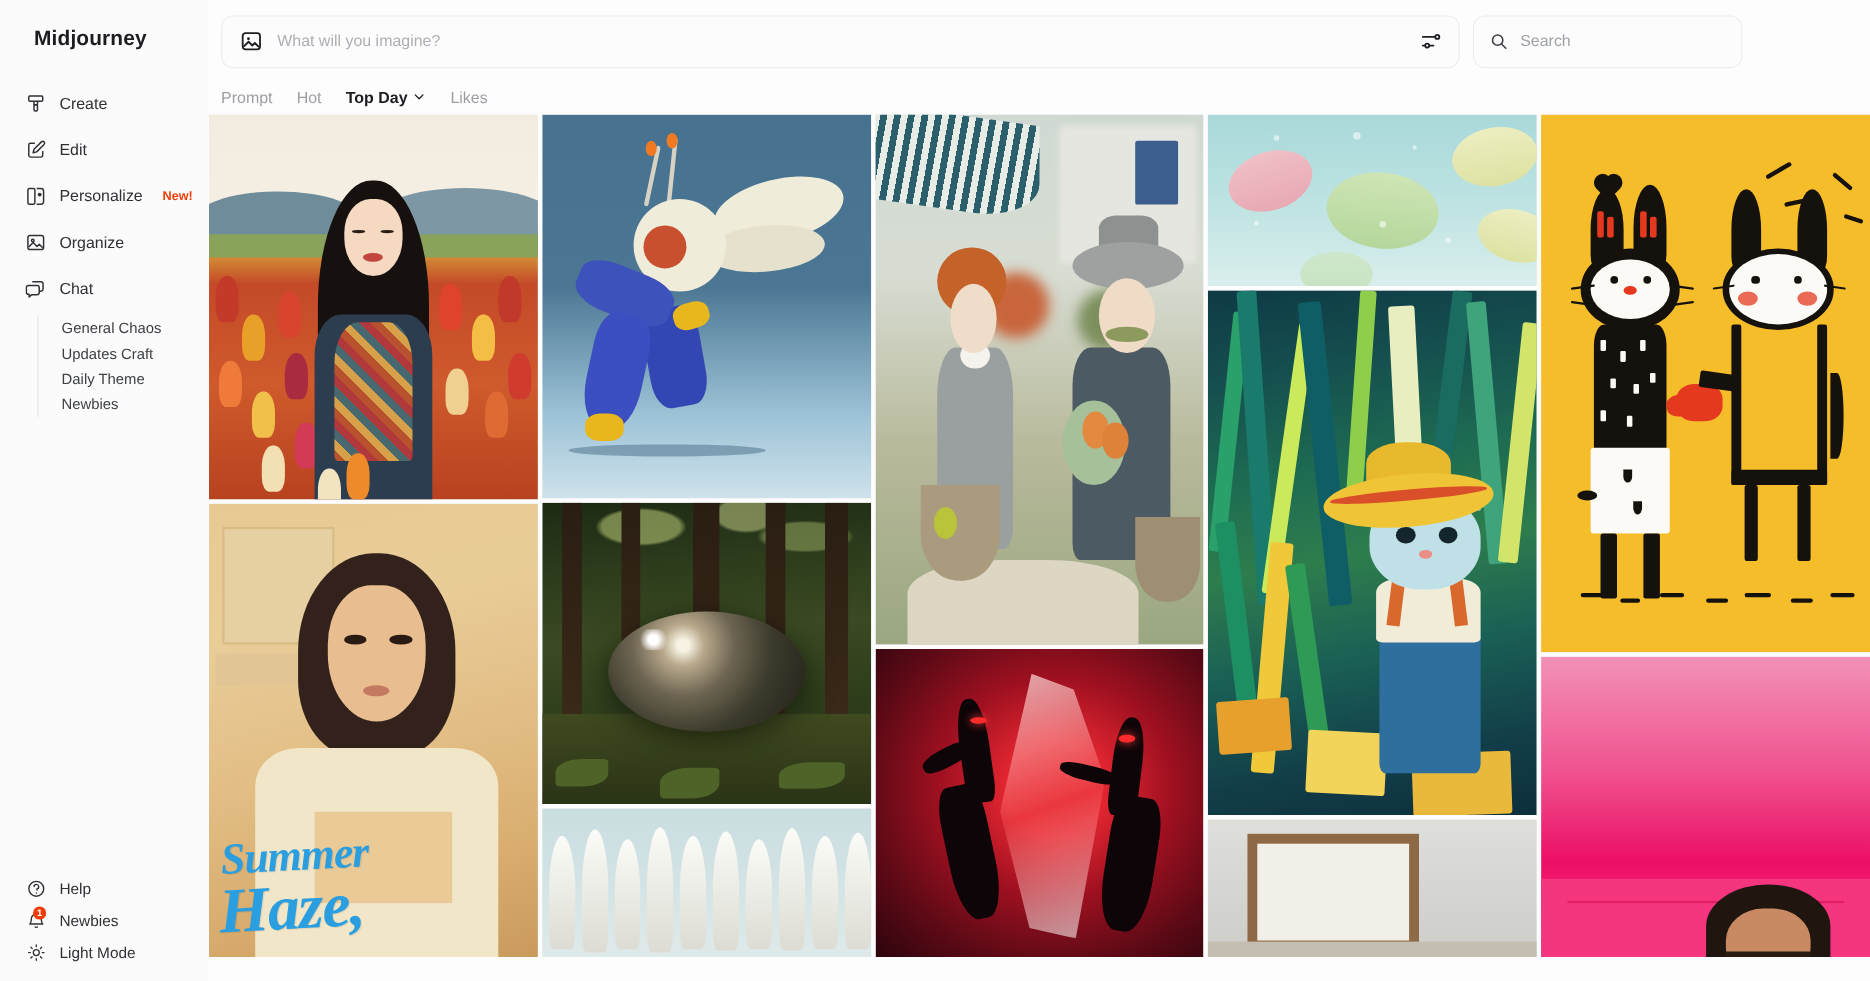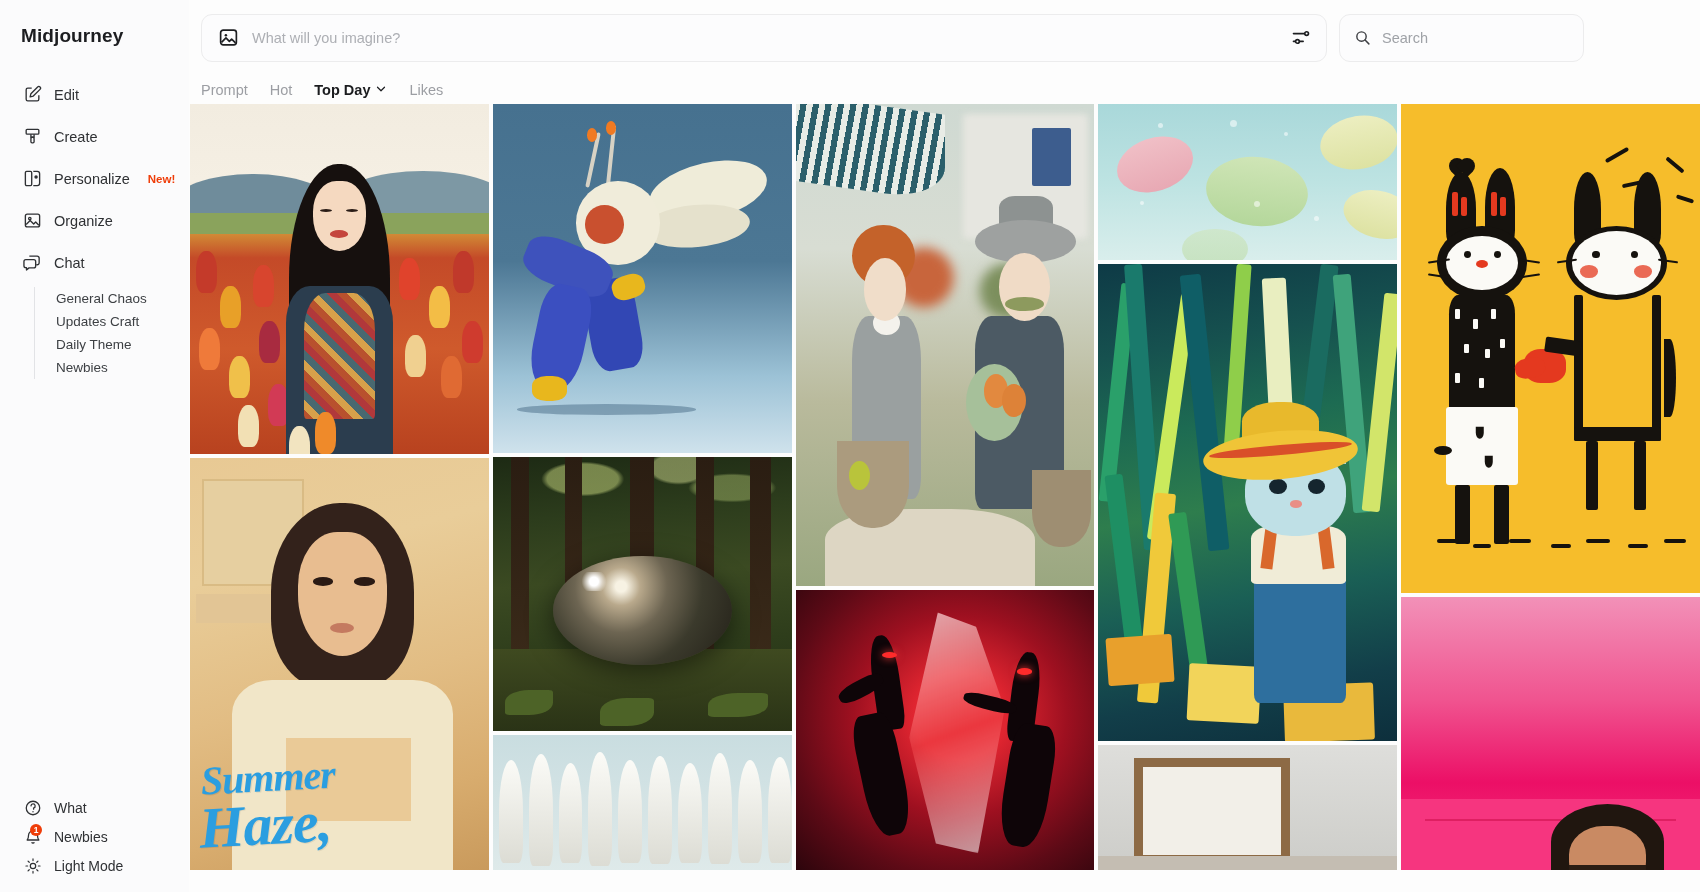--- a/index.html
+++ b/index.html
@@ -16,21 +16,21 @@
   #sidebar {
     width: 189px; height: 892px;
     background: #fbfbfc;
     flex: 0 0 189px;
     position: relative;
     padding-top: 22px;
   }
   .brand {
     font-size: 19px; font-weight: 600; color: #1c1d20;
     letter-spacing: .1px;
-    padding: 0 0 0 21px; margin-bottom: 26px;
+    padding: 0 0 0 31px; margin-bottom: 26px;
     line-height: 28px;
   }
   .nav { padding: 0 11px; }
   .nav-item {
     display: flex; align-items: center;
     height: 37px;
     padding: 0 12px;
     border-radius: 19px;
     color: #2f3134;
     font-size: 14.5px;
@@ -316,36 +316,36 @@
   <aside id="sidebar">
 
     <div class="brand">Midjourney</div>
 
     <nav class="nav">
 
 
       <div class="nav-item">
         <span class="nav-ico">
           <svg width="19" height="19" viewBox="0 0 24 24" fill="none" stroke="#2f3134" stroke-width="1.7" stroke-linejoin="round">
-            <path d="M20 13v5a2 2 0 0 1-2 2H6a2 2 0 0 1-2-2V6a2 2 0 0 1 2-2h5"></path>
-            <path d="M18.5 2.5a2.1 2.1 0 0 1 3 3L13 14l-4 1 1-4z"></path>
-          </svg>
-        </span>
-        <span class="nav-label">Edit</span>
+            <rect x="4" y="3" width="16" height="6" rx="1.2"></rect>
+              <path d="M10 9v4h4V9"></path>
+              <rect x="10" y="13" width="4" height="7" rx="1.4"></rect>
+          </svg>
+        </span>
+        <span class="nav-label">Create</span>
       </div>
 
       <div class="nav-item">
         <span class="nav-ico">
           <svg width="19" height="19" viewBox="0 0 24 24" fill="none" stroke="#2f3134" stroke-width="1.7" stroke-linejoin="round">
-            <rect x="4" y="3" width="16" height="6" rx="1.2"></rect>
-              <path d="M10 9v4h4V9"></path>
-              <rect x="10" y="13" width="4" height="7" rx="1.4"></rect>
-          </svg>
-        </span>
-        <span class="nav-label">Create</span>
+            <path d="M20 13v5a2 2 0 0 1-2 2H6a2 2 0 0 1-2-2V6a2 2 0 0 1 2-2h5"></path>
+            <path d="M18.5 2.5a2.1 2.1 0 0 1 3 3L13 14l-4 1 1-4z"></path>
+          </svg>
+        </span>
+        <span class="nav-label">Edit</span>
       </div>
 
       <div class="nav-item">
         <span class="nav-ico">
           <svg width="19" height="19" viewBox="0 0 24 24" fill="none" stroke="#2f3134" stroke-width="1.7" stroke-linejoin="round">
             <rect x="3" y="3" width="8" height="18" rx="1.6"></rect>
               <path d="M13 3h5a3 3 0 0 1 3 3v12a3 3 0 0 1-3 3h-5"></path>
             <circle cx="16.5" cy="10" r="2.2" fill="#2f3134" stroke="none"></circle>
           </svg>
         </span>
@@ -385,21 +385,21 @@
 
     <div class="sidebar-bottom">
       <div class="bottom-item">
         <span class="nav-ico">
           <svg width="18" height="18" viewBox="0 0 24 24" fill="none" stroke="#2f3134" stroke-width="1.7">
             <circle cx="12" cy="12" r="9"></circle>
               <path d="M9.3 9.2a2.8 2.8 0 1 1 3.5 2.9v1.4" stroke-linecap="round"></path>
               <circle cx="12" cy="17" r=".9" fill="#2f3134" stroke="none"></circle>
           </svg>
         </span>
-        <span>What</span>
+        <span>Help</span>
       </div>
 
       <div class="bottom-item">
         <span class="nav-ico">
           <svg width="18" height="18" viewBox="0 0 24 24" fill="none" stroke="#2f3134" stroke-width="1.7" stroke-linejoin="round">
             <path d="M6 10a6 6 0 0 1 12 0c0 4 1.2 5.4 1.8 6H4.2C4.8 15.4 6 14 6 10z"></path>
               <path d="M10.2 19a2 2 0 0 0 3.6 0"></path>
           </svg>
         </span>
         <span class="dot-badge">1</span>

